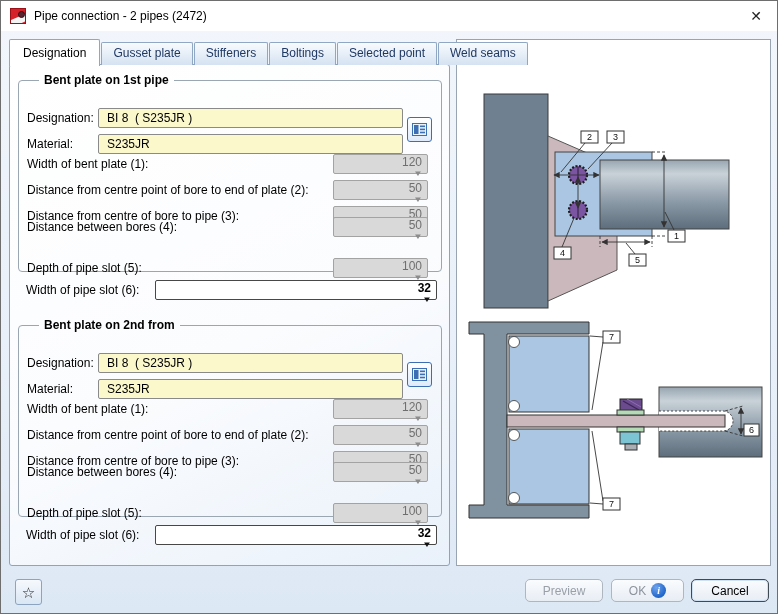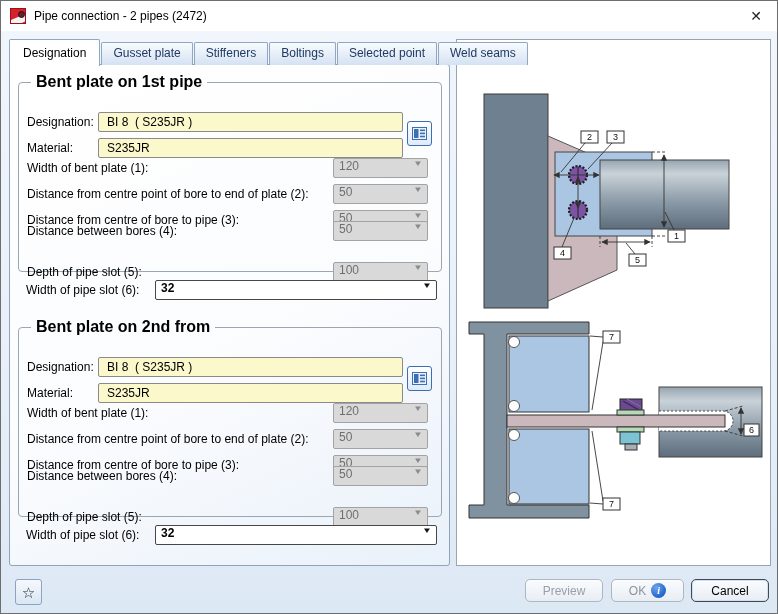--- a/index.html
+++ b/index.html
@@ -27,32 +27,32 @@
     color:var(--tab-text,#1f3864);cursor:pointer;white-space:nowrap;}
   .tab.active{background:#ffffff;color:#000;padding:6px 13px 6px;position:relative;margin-bottom:-1px;}
   
   .tab-panel{position:absolute;left:8px;top:63px;width:441px;height:502px;
     border:1px solid #8fa3ba;border-radius:3px;
     background:linear-gradient(155deg,#ffffff 0%,#fbfcfe 55%,#e9f1fa 100%);z-index:2;}
   fieldset.group{position:absolute;left:8px;width:424px;height:199px;margin:0;padding:0;
     border:1px solid #9aa6b2;border-radius:4px;}
   fieldset.g1{top:8px;}
   fieldset.g2{top:253px;}
-  legend{margin-left:12px;padding:0 5px;font-weight:bold;font-size:16px;}
+  legend{margin-left:20px;padding:0 5px;font-weight:bold;font-size:12px;}
   .flabel{position:absolute;left:8px;height:20px;line-height:20px;white-space:nowrap;}
   .yfield{position:absolute;left:79px;width:305px;height:20px;border:1px solid #8a8a8a;border-radius:2px;
     background:var(--field-yellow,#fbf8cc);font-family:"Liberation Sans",sans-serif;font-size:12px;
     padding:0 8px;color:#000;}
   .cat-btn{position:absolute;left:388px;width:25px;height:25px;border:1px solid var(--accent-blue,#3c6eb4);
     border-radius:3px;background:linear-gradient(#ffffff,#dfeafa);padding:0;cursor:pointer;
     display:flex;align-items:center;justify-content:center;}
   .row-des{top:21px;}  .row-mat{top:47px;} .row-cat{top:30px;}
   .row-c1{top:67px;} .row-c2{top:93px;} .row-c3{top:119px;} .row-c4{top:130px;} .row-c5{top:171px;}
-  .combo{position:absolute;height:20px;display:flex;align-items:flex-start;padding:0 5px;
-    border-radius:2px;font-size:12px;}
+  .combo{position:absolute;height:20px;display:flex;align-items:flex-end;padding:0 5px;
+    border-radius:2px;font-size:12px;flex-direction:column;}
   .combo .arr{margin-left:auto;font-size:8px;transform:scaleX(1.25);}
   .combo.off{left:314px;width:95px;background:var(--disabled-bg,#d9d9d9);
     border:1px solid #a3a3a3;color:#6f6f6f;}
   .combo.off .arr{color:#8c8c8c;}
   .combo.on{left:137px;width:282px;background:#ffffff;border:1px solid #474747;color:#000;font-weight:bold;}
   .combo.on .arr{color:#111;}
   .slot-row{position:absolute;left:8px;width:424px;height:20px;}
   .sr1{top:215px;} .sr2{top:460px;}
   
   .diagram-panel{position:absolute;left:455px;top:38px;width:315px;height:527px;

